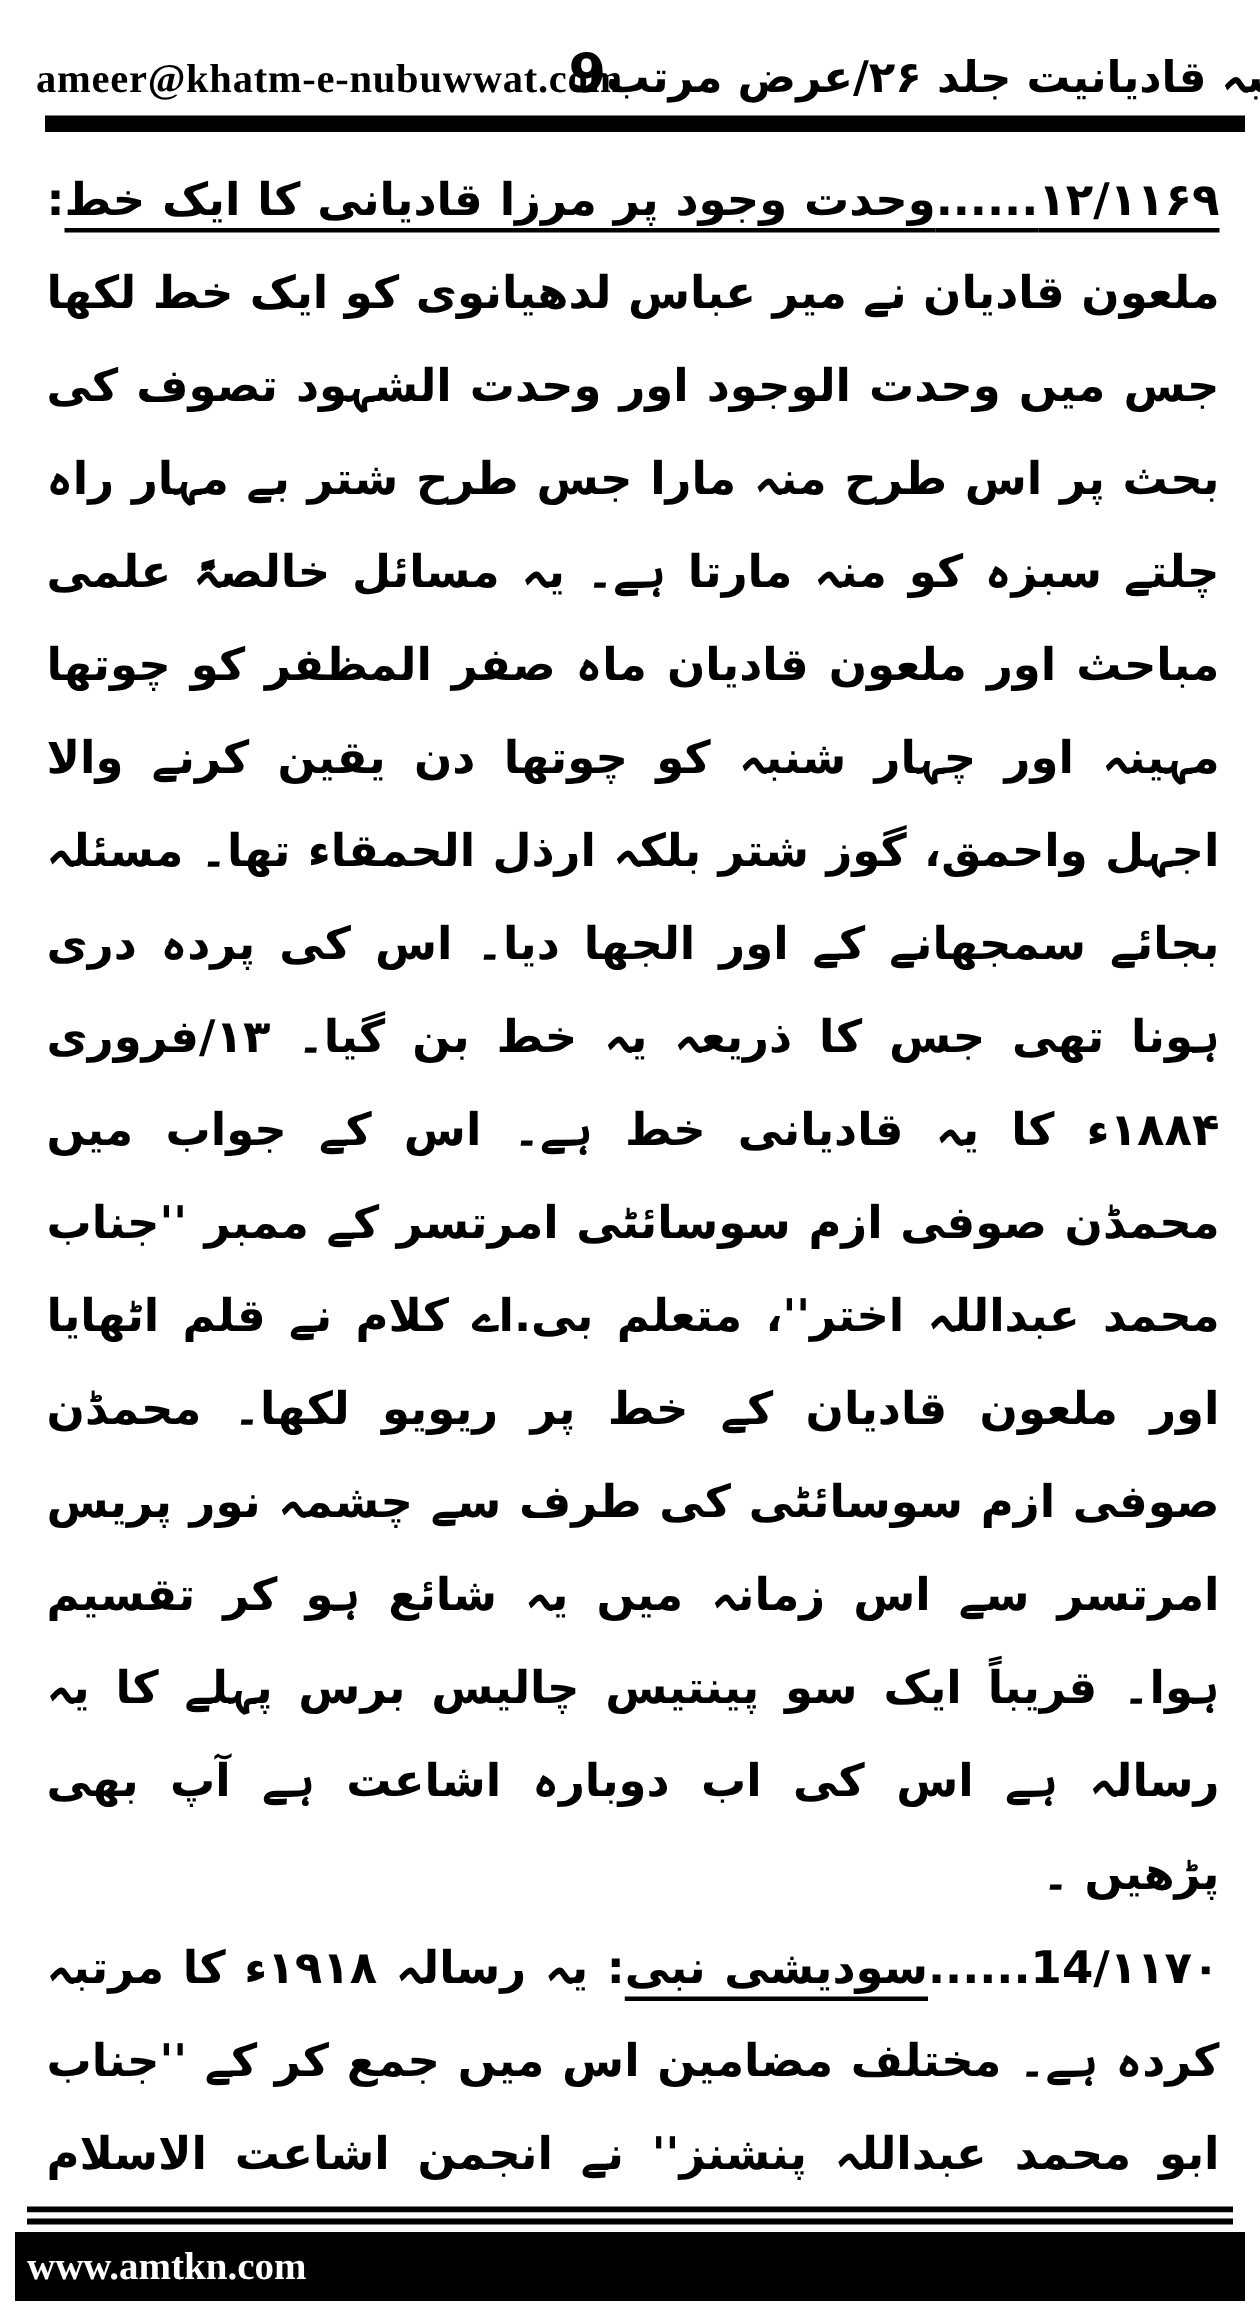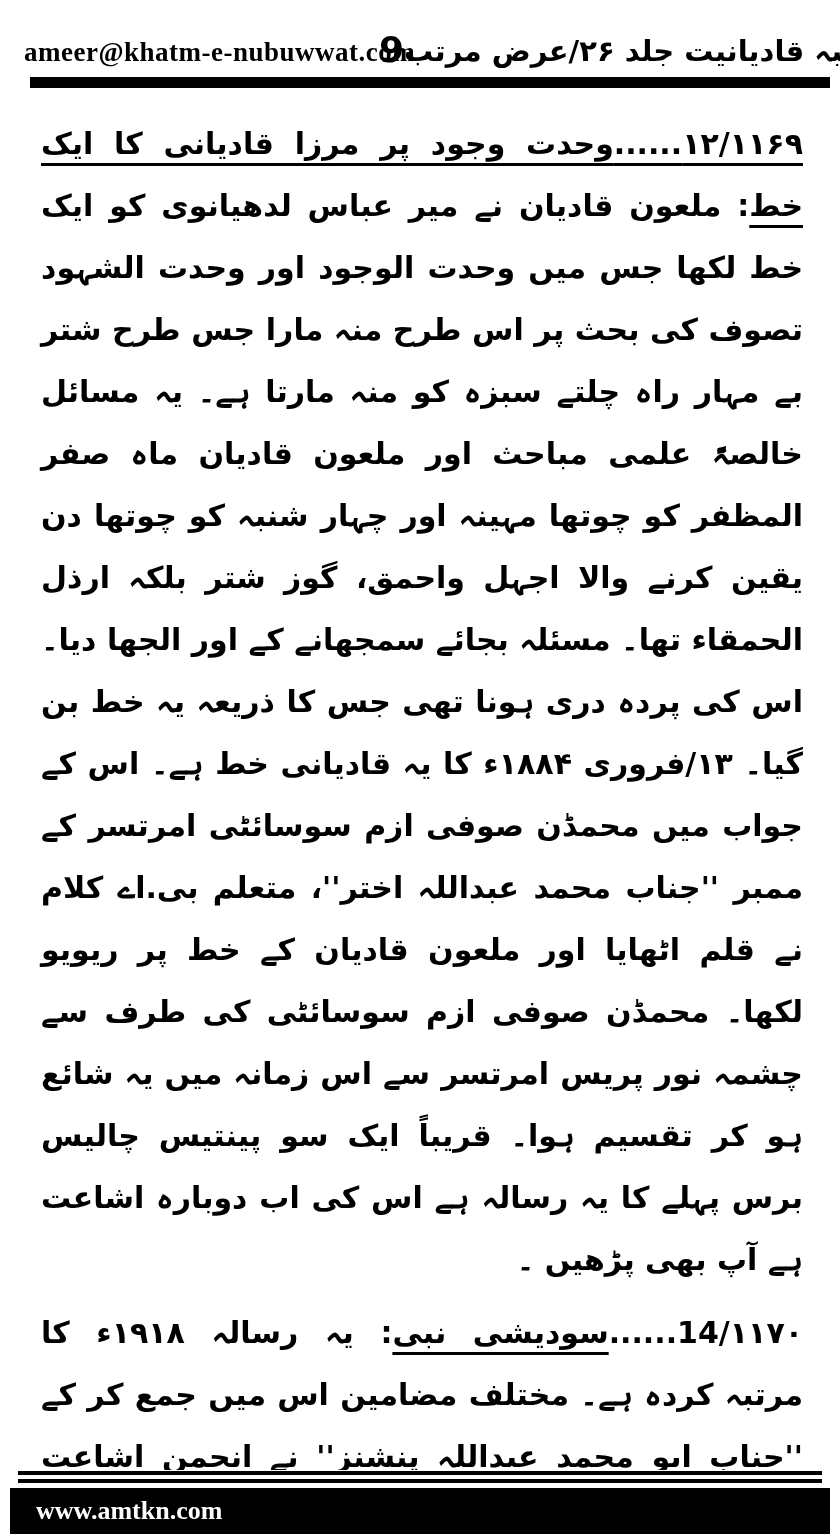--- a/index.html
+++ b/index.html
@@ -35,35 +35,35 @@
     margin:9px 10px 0 30px;
   }
   
   .content{
     direction:rtl;
     padding:14px 26px 0 30px;
     max-height:1368px;overflow:hidden;
     font-weight:bold;font-size:30px;line-height:62px;
     text-align:justify;
   }
-  .entry{margin:11px;}
+  .entry{margin:1px;}
   .hd{ text-decoration:underline;
        text-decoration-thickness:3px;
        text-underline-offset:9px; }
   
   .footer{
     position:absolute;left:10px;right:10px;bottom:6px;
   }
   .rule-thin{height:4px;background:#000;margin:0 8px;}
   .rule-gap{height:4px;background:#fff;margin:0 8px;}
   .footer-bar{
     margin-top:5px;
     background:#000;color:#fff;height:46px;
     display:flex;align-items:center;justify-content:space-between;
-    padding:0 26px;
+    padding:0 8px;
     font-family:"Liberation Serif",serif;
     font-weight:bold;font-size:26px;
   }
 </style>
 </head>
 <body>
 
 <div class="page">
 
   <div class="header">

